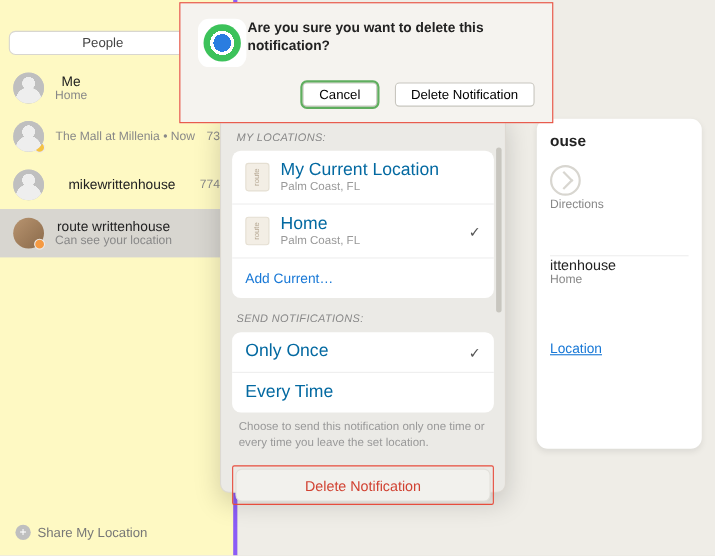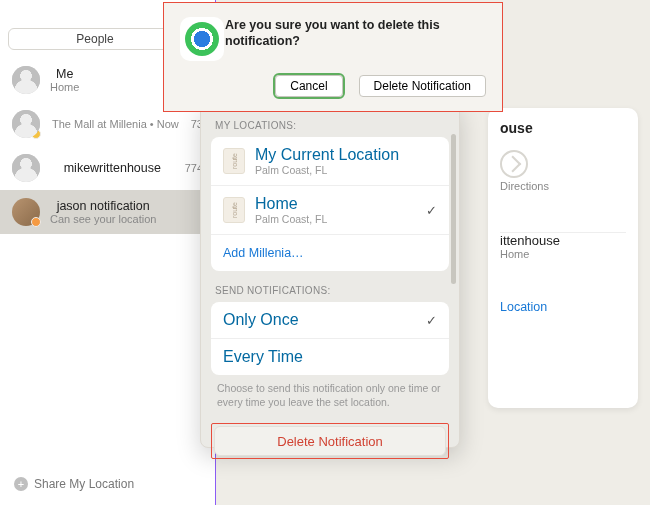--- a/index.html
+++ b/index.html
@@ -1,19 +1,19 @@
 <!DOCTYPE html>
 <html><head>
 <meta charset="utf-8">
 <style>
   * { box-sizing: border-box; margin: 0; padding: 0; font-family: -apple-system, "Helvetica Neue", Arial, sans-serif; }
   body { width: 650px; height: 505px; background: #e8e6e0; position: relative; overflow: hidden; font-size: 12px; }
   .window-controls { position: absolute; top: 10px; left: 10px; display: flex; gap: 6px; }
   .wc { width: 10px; height: 10px; border-radius: 50%; background: #ccc; }
-  .sidebar { position: absolute; left: 0; top: 0; width: 216px; height: 505px; background: #ffffff; border-right: 1px solid #8b5cf6; }
+  .sidebar { position: absolute; left: 0; top: 0; width: 216px; height: 505px; background: #fef9c3; border-right: 4px solid #8b5cf6; }
   .tabs { display: flex; margin: 28px 8px 8px 8px; background: #fff; border: 1px solid #d8d6d0; border-radius: 6px; height: 22px; align-items: center; }
   .tab { flex: 1; text-align: center; font-size: 12px; color: #444; height: 100%; display: flex; align-items: center; justify-content: center; cursor: default; }
   .tab.active { font-weight: 500; }
   .tab-sep { width: 1px; height: 14px; background: #d8d6d0; }
   .people { margin-top: 6px; }
   .person { display: flex; align-items: center; padding: 8px 12px; gap: 10px; cursor: default; text-align: center; }
   .person.selected { background: #d8d6d0; }
   .avatar { width: 28px; height: 28px; border-radius: 50%; background: #c6c6c6; position: relative; flex-shrink: 0; }
   .avatar.grey::after { content: ""; position: absolute; inset: 0; border-radius: 50%; background: radial-gradient(circle at 50% 35%, #eee 0 25%, transparent 26%), radial-gradient(circle at 50% 90%, #eee 0 40%, transparent 41%); background-color: #bfbfbf; }
   .avatar.img { background: linear-gradient(135deg,#b89470,#8a6a4a); }
@@ -26,24 +26,24 @@
   .share-row { position: absolute; bottom: 14px; left: 14px; display: flex; align-items: center; gap: 6px; color: #777; font-size: 12px; }
   .plus-circle { width: 14px; height: 14px; border-radius: 50%; background: #bfbfbf; color: #fff; display: flex; align-items: center; justify-content: center; font-size: 11px; }
 
   .main { position: absolute; left: 216px; top: 0; right: 0; bottom: 0; background: #efede7; }
 
   .bg-card { position: absolute; top: 108px; left: 488px; width: 150px; height: 300px; background: #fff; border-radius: 10px; box-shadow: 0 2px 6px rgba(0,0,0,.08); padding: 12px; }
   .bg-title { font-size: 14px; font-weight: 600; color: #222; }
   .dir-circle { width: 28px; height: 28px; border-radius: 50%; border: 2px solid #d8d6d0; margin: 14px 0 2px 0; position: relative; }
   .dir-circle::after { content: ""; position: absolute; left: 50%; top: 50%; width: 10px; height: 10px; border-top: 2px solid #d8d6d0; border-right: 2px solid #d8d6d0; transform: translate(-60%,-50%) rotate(45deg); }
   .bg-sec { border-top: 1px solid #eee; margin-top: 40px; font-size: 12px; color: #333; }
-  .bg-link { color: #1878d6; font-size: 12.5px; margin-top: 40px; display: block; }
+  .bg-link { color: #1878d6; font-size: 12.5px; margin-top: 50px; display: block; text-decoration: underline; }
 
   .panel { position: absolute; left: 200px; top: 103px; width: 260px; height: 345px; background: #ebeae6; border-radius: 8px; padding: 10px 10px; box-shadow: 0 8px 24px rgba(0,0,0,.18); border: 1px solid #ddd9d2; }
-  .sec-label { font-size: 10px; color: #888; letter-spacing: .3px; margin: 6px 4px 6px 4px; text-transform: uppercase; }
+  .sec-label { font-size: 10px; color: #888; letter-spacing: .3px; margin: 6px 4px 6px 4px; text-transform: uppercase; font-style: italic; }
   .list { background: #fff; border-radius: 8px; overflow: hidden; }
   .row { display: flex; align-items: center; padding: 9px 12px; gap: 10px; position: relative; border-top: 1px solid #eee; cursor: default; }
   .row:first-child { border-top: none; }
   .row .title { font-size: 16px; color: #0369a1; }
   .row .sub { font-size: 10.5px; color: #999; }
   .row .check { margin-left: auto; color: #555; font-size: 13px; }
   .loc-icon { width: 22px; height: 26px; background: #f3eee5; border: 1px solid #e5dfd2; border-radius: 3px; display: flex; align-items: center; justify-content: center; font-size: 7px; color: #b5a792; writing-mode: vertical-rl; transform: rotate(180deg); }
   .row.add { color: #1878d6; font-size: 12.5px; padding: 11px 12px; }
   .help { font-size: 10.5px; color: #999; padding: 6px 6px 10px 6px; line-height: 1.35; }
   .delete-btn { display: flex; align-items: center; justify-content: center; height: 30px; background: #f2f1ed; border: 1px solid #e2e0da; border-radius: 6px; color: #d14232; font-size: 13px; cursor: default; }
@@ -100,21 +100,21 @@
         <div class="p-name">mikewrittenhouse</div>
       </div>
       <div class="p-right">774</div>
     </div>
 
     <div class="person selected">
       <div class="avatar img">
           <div class="badge-dot orange"></div>
         </div>
       <div>
-        <div class="p-name">jason notification</div>
+        <div class="p-name">route writtenhouse</div>
         <div class="p-sub">Can see your location</div>
       </div>
     </div>
 
   </div>
   <div class="share-row">
     <div class="plus-circle">+</div>
     <span>Share My Location</span>
   </div>
 </div>
@@ -144,21 +144,21 @@
       </div>
     </div>
     <div class="row">
       <div class="loc-icon">route</div>
       <div>
         <div class="title">Home</div>
         <div class="sub">Palm Coast, FL</div>
       </div>
       <div class="check">✓</div>
     </div>
-    <div class="row add">Add Millenia…</div>
+    <div class="row add">Add Current…</div>
   </div>
 
   <div class="sec-label" style="margin-top:14px">SEND NOTIFICATIONS:</div>
   <div class="list">
     <div class="row">
       <div class="title">Only Once</div>
       <div class="check">✓</div>
     </div>
     <div class="row">
       <div class="title">Every Time</div>

